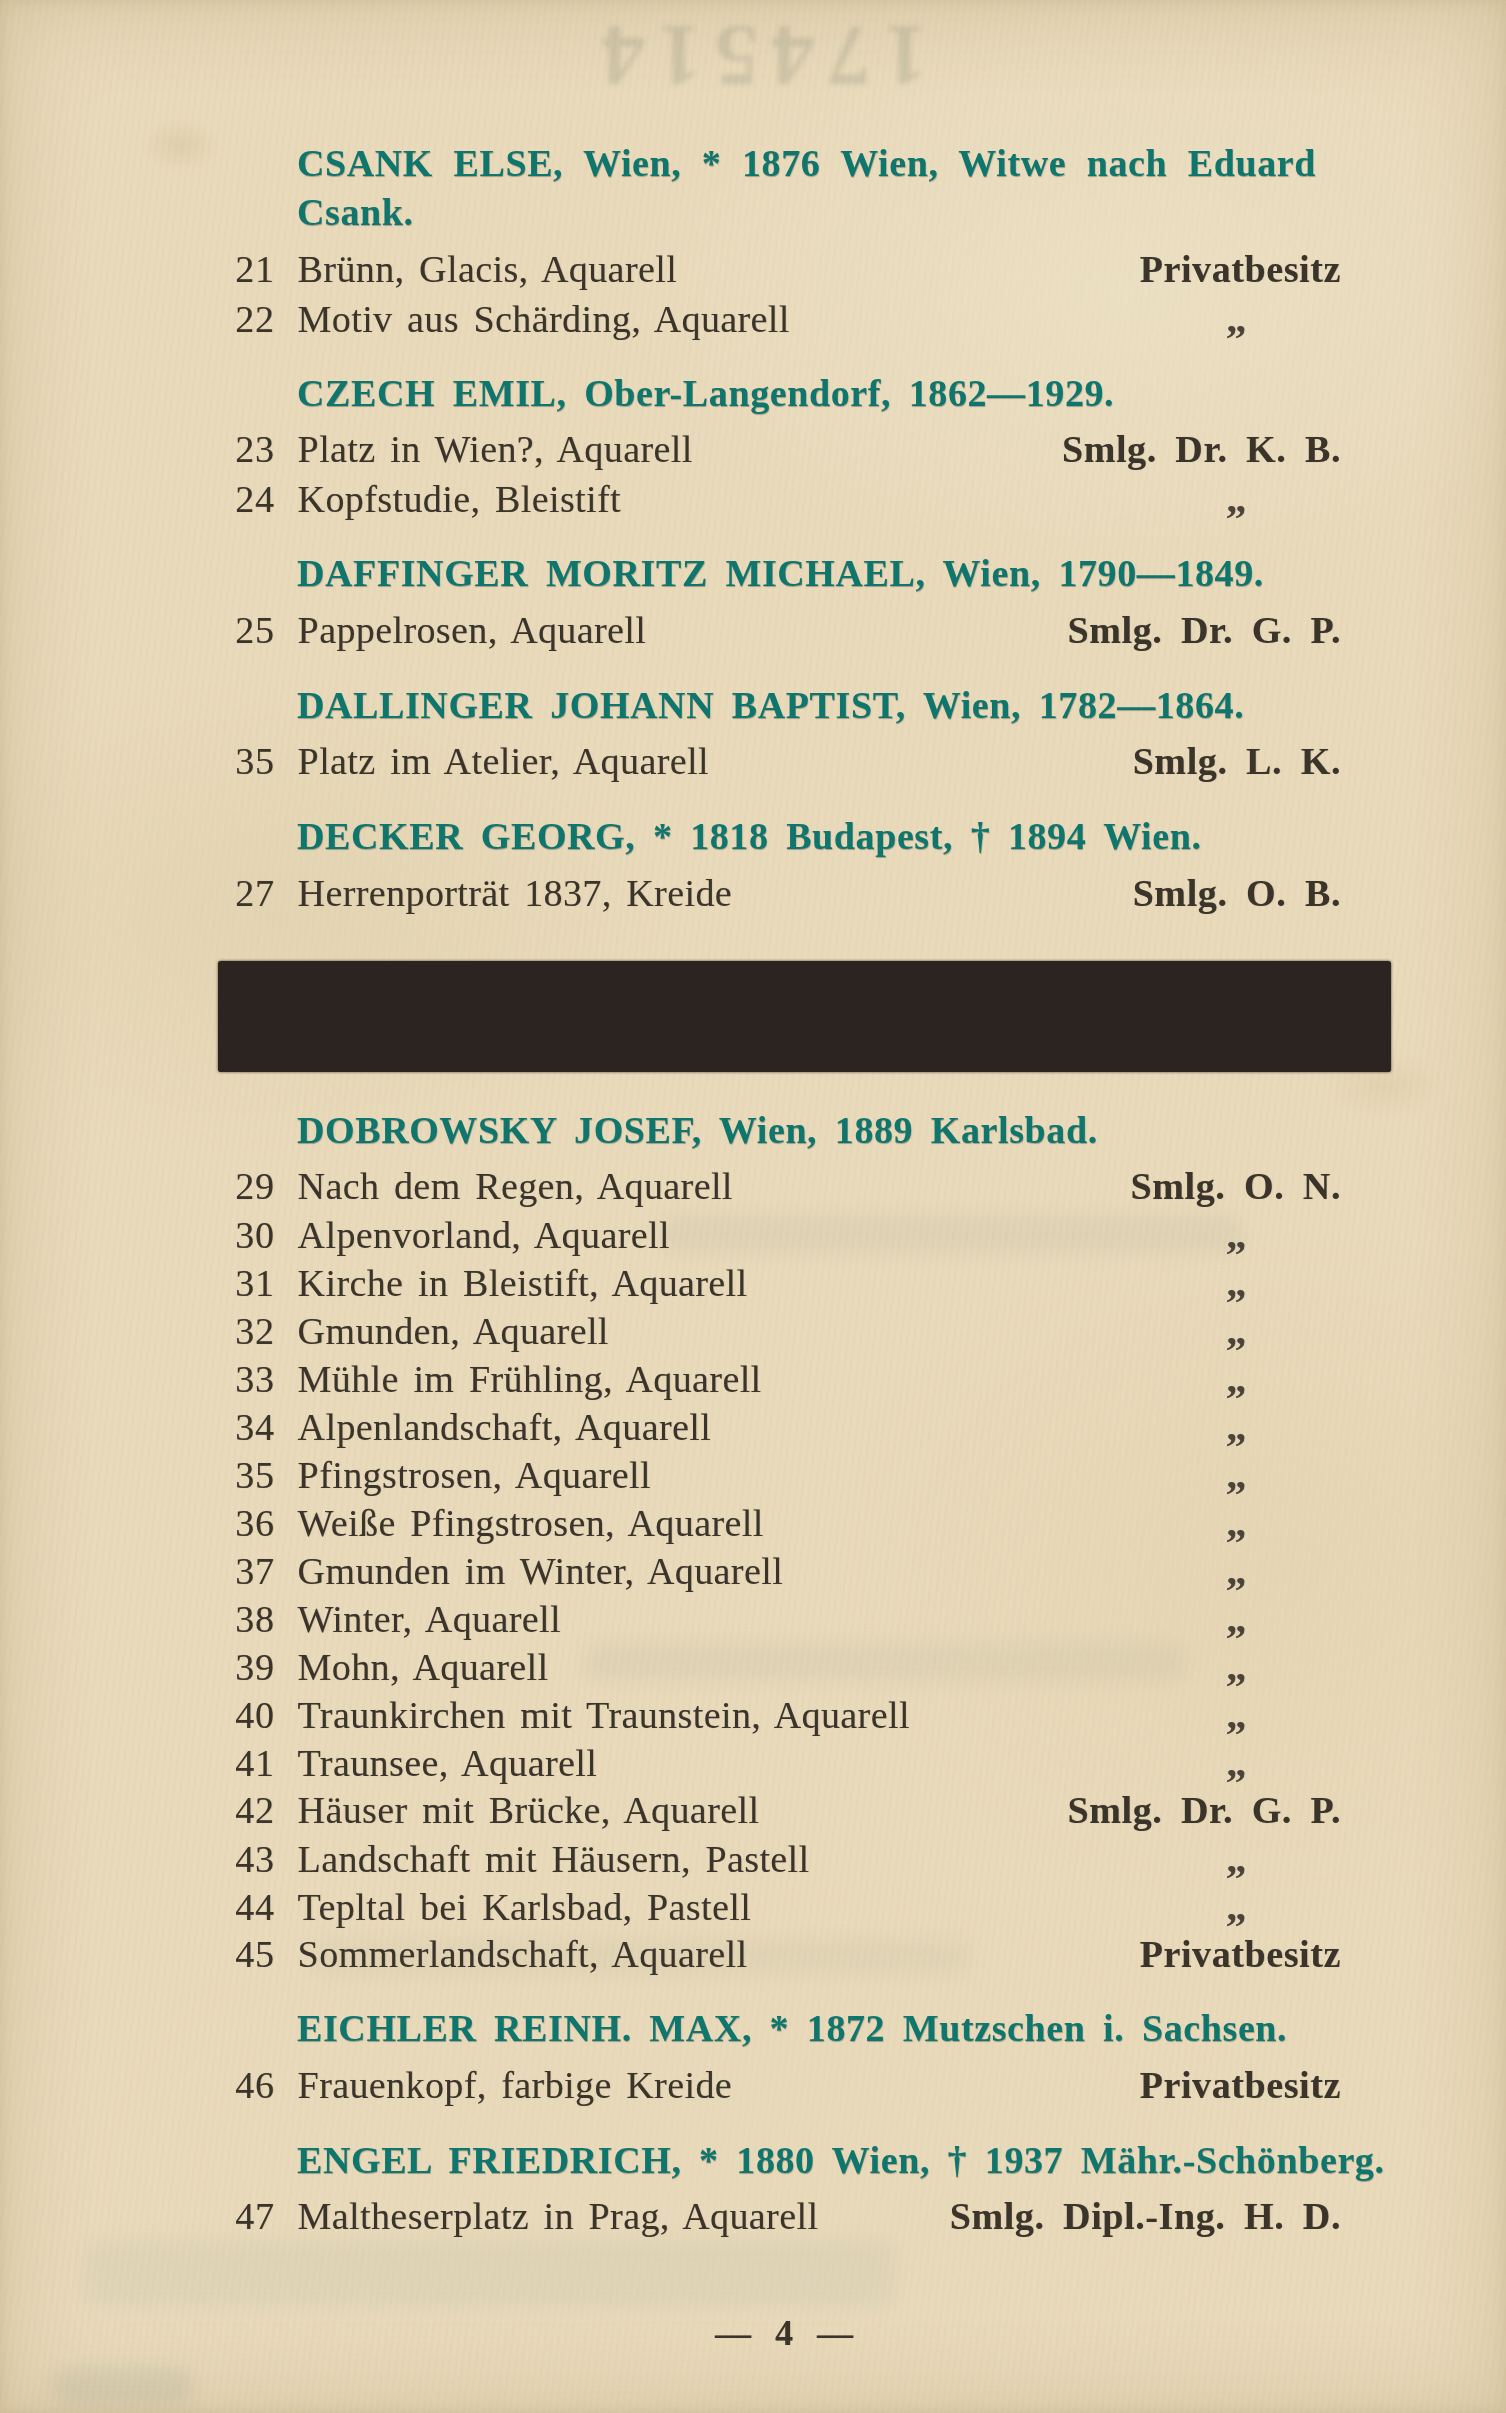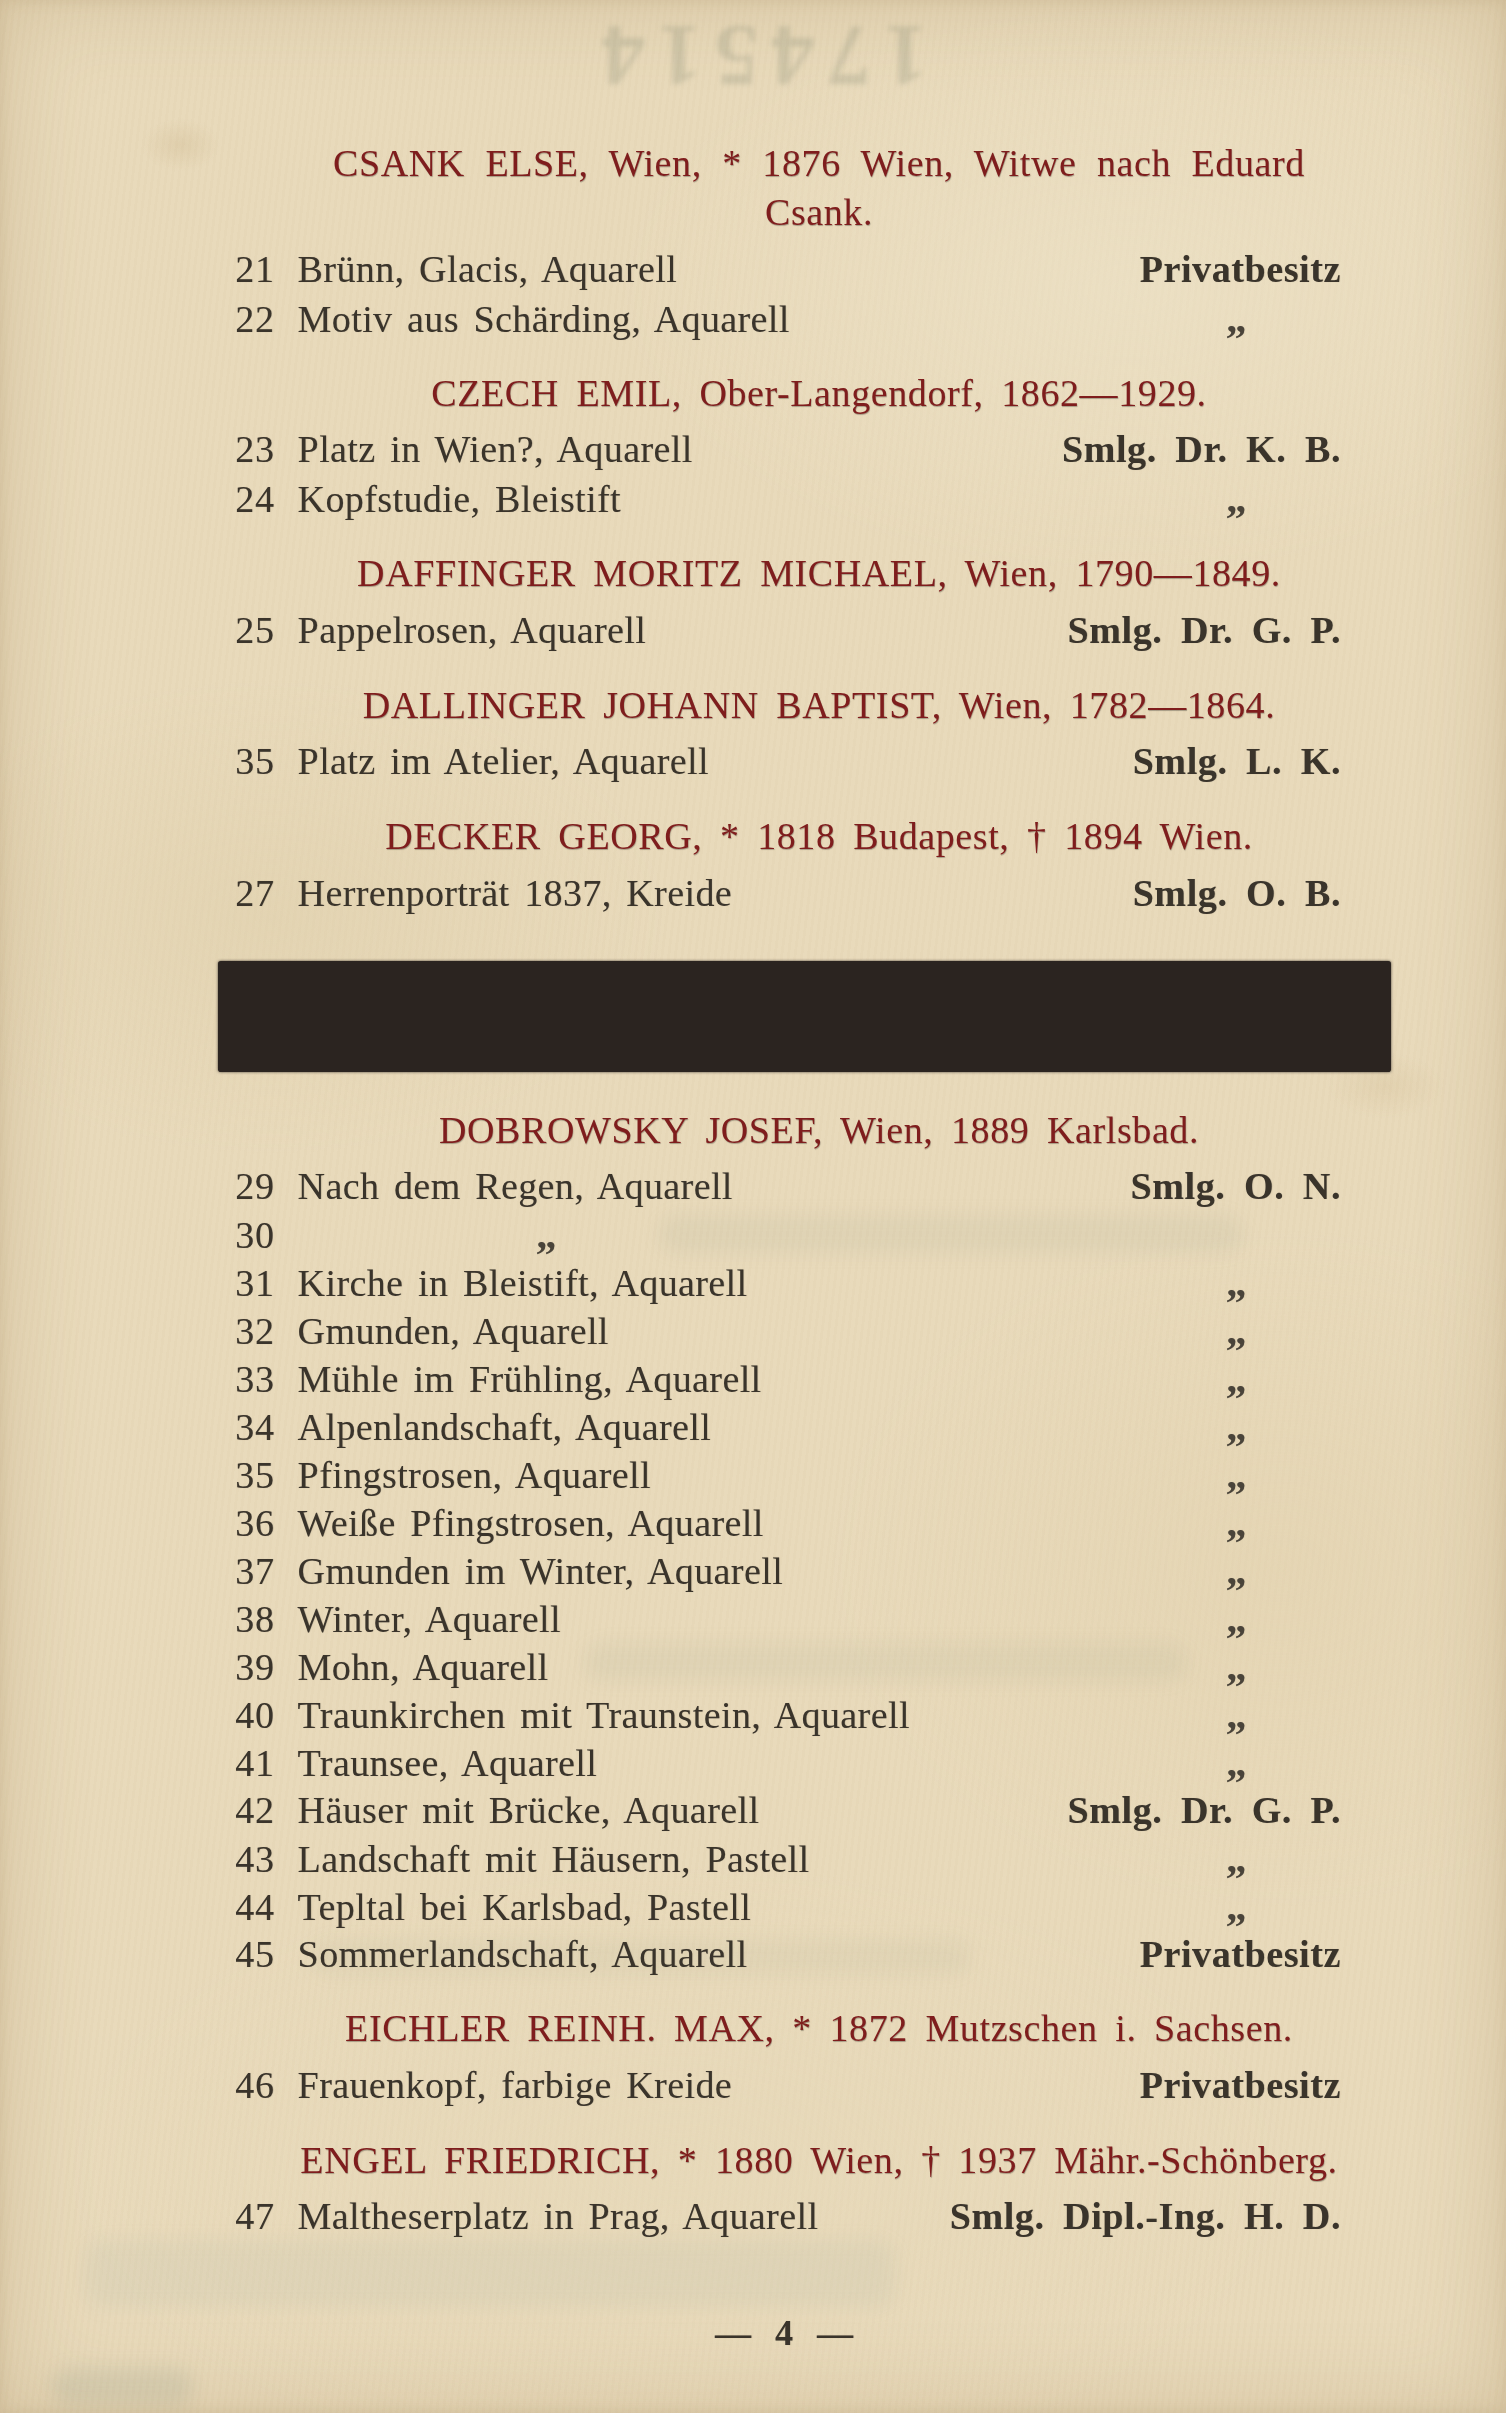--- a/index.html
+++ b/index.html
@@ -20,23 +20,23 @@
   .vignette{position:absolute;inset:0;pointer-events:none;
     box-shadow:inset 0 0 89px rgba(140,110,60,0.22), inset 0 0 15px rgba(140,110,60,0.15);}
   .content{position:absolute;left:188px;top:139px;width:1153px;}
   .row{display:flex;align-items:baseline;height:49px;line-height:49px;font-size:38px;white-space:nowrap;
        text-shadow:0.4px 0.4px 0.7px rgba(58,52,43,0.35);}
   .tight .row{height:48px;line-height:48px;}
   .no{width:87px;text-align:right;flex:none;letter-spacing:0.9px;}
   .title{margin-left:22.6px;flex:1;letter-spacing:0.4px;word-spacing:4.7px;overflow:visible;}
   .owner{flex:none;text-align:right;min-width:282px;word-spacing:8.5px;letter-spacing:0.6px;font-weight:bold;}
   .owner.ditto{padding-right:94px;font-size:41px;color:#4a443a;}
-  .header{font-weight:400;font-size:38px;line-height:49px;margin:26px 0 7.5px 109px;color:#7f1d1d;
+  .header{font-weight:700;font-size:38px;line-height:49px;margin:26px 0 7.5px 109px;color:#0f766e;
           letter-spacing:0.6px;word-spacing:7.5px;white-space:nowrap;
-          text-shadow:0.5px 0.5px 0.8px rgba(46,42,33,0.35);text-align:center;}
+          text-shadow:0.5px 0.5px 0.8px rgba(46,42,33,0.35);}
   .header.first-line{margin-bottom:0;word-spacing:10.4px;}
   .header.cont-line{margin-top:0;}
   section.first .header{margin-top:0;}
   section.after-bar .header{margin-top:4px;}
   .redaction{height:111px;width:1173px;margin:43px 0 34px 30px;background:#2b2420;
              border-radius:2.8px;box-shadow:0 0 2.8px rgba(43,36,32,0.85);}
   .page-number{position:absolute;left:784px;top:2309px;transform:translateX(-50%);
                font-size:36px;font-weight:700;word-spacing:15px;line-height:49px;
                text-shadow:0.4px 0.4px 0.7px rgba(58,52,43,0.35);}
   .ghost-number{position:absolute;left:513px;top:5.6px;width:490px;text-align:center;
@@ -122,20 +122,21 @@
 
   <section class="after-bar tight">
     <div class="header">DOBROWSKY JOSEF, Wien, 1889 Karlsbad.</div>
     <div class="row">
       <span class="no">29</span>
       <span class="title">Nach dem Regen, Aquarell</span>
       <span class="owner">Smlg. O. N.</span>
     </div>
     <div class="row">
       <span class="no">30</span>
+      <span class="title">Alpenvorland, Aquarell</span>
       <span class="owner ditto">„</span>
     </div>
     <div class="row">
       <span class="no">31</span>
       <span class="title">Kirche in Bleistift, Aquarell</span>
       <span class="owner ditto">„</span>
     </div>
     <div class="row">
       <span class="no">32</span>
       <span class="title">Gmunden, Aquarell</span>

